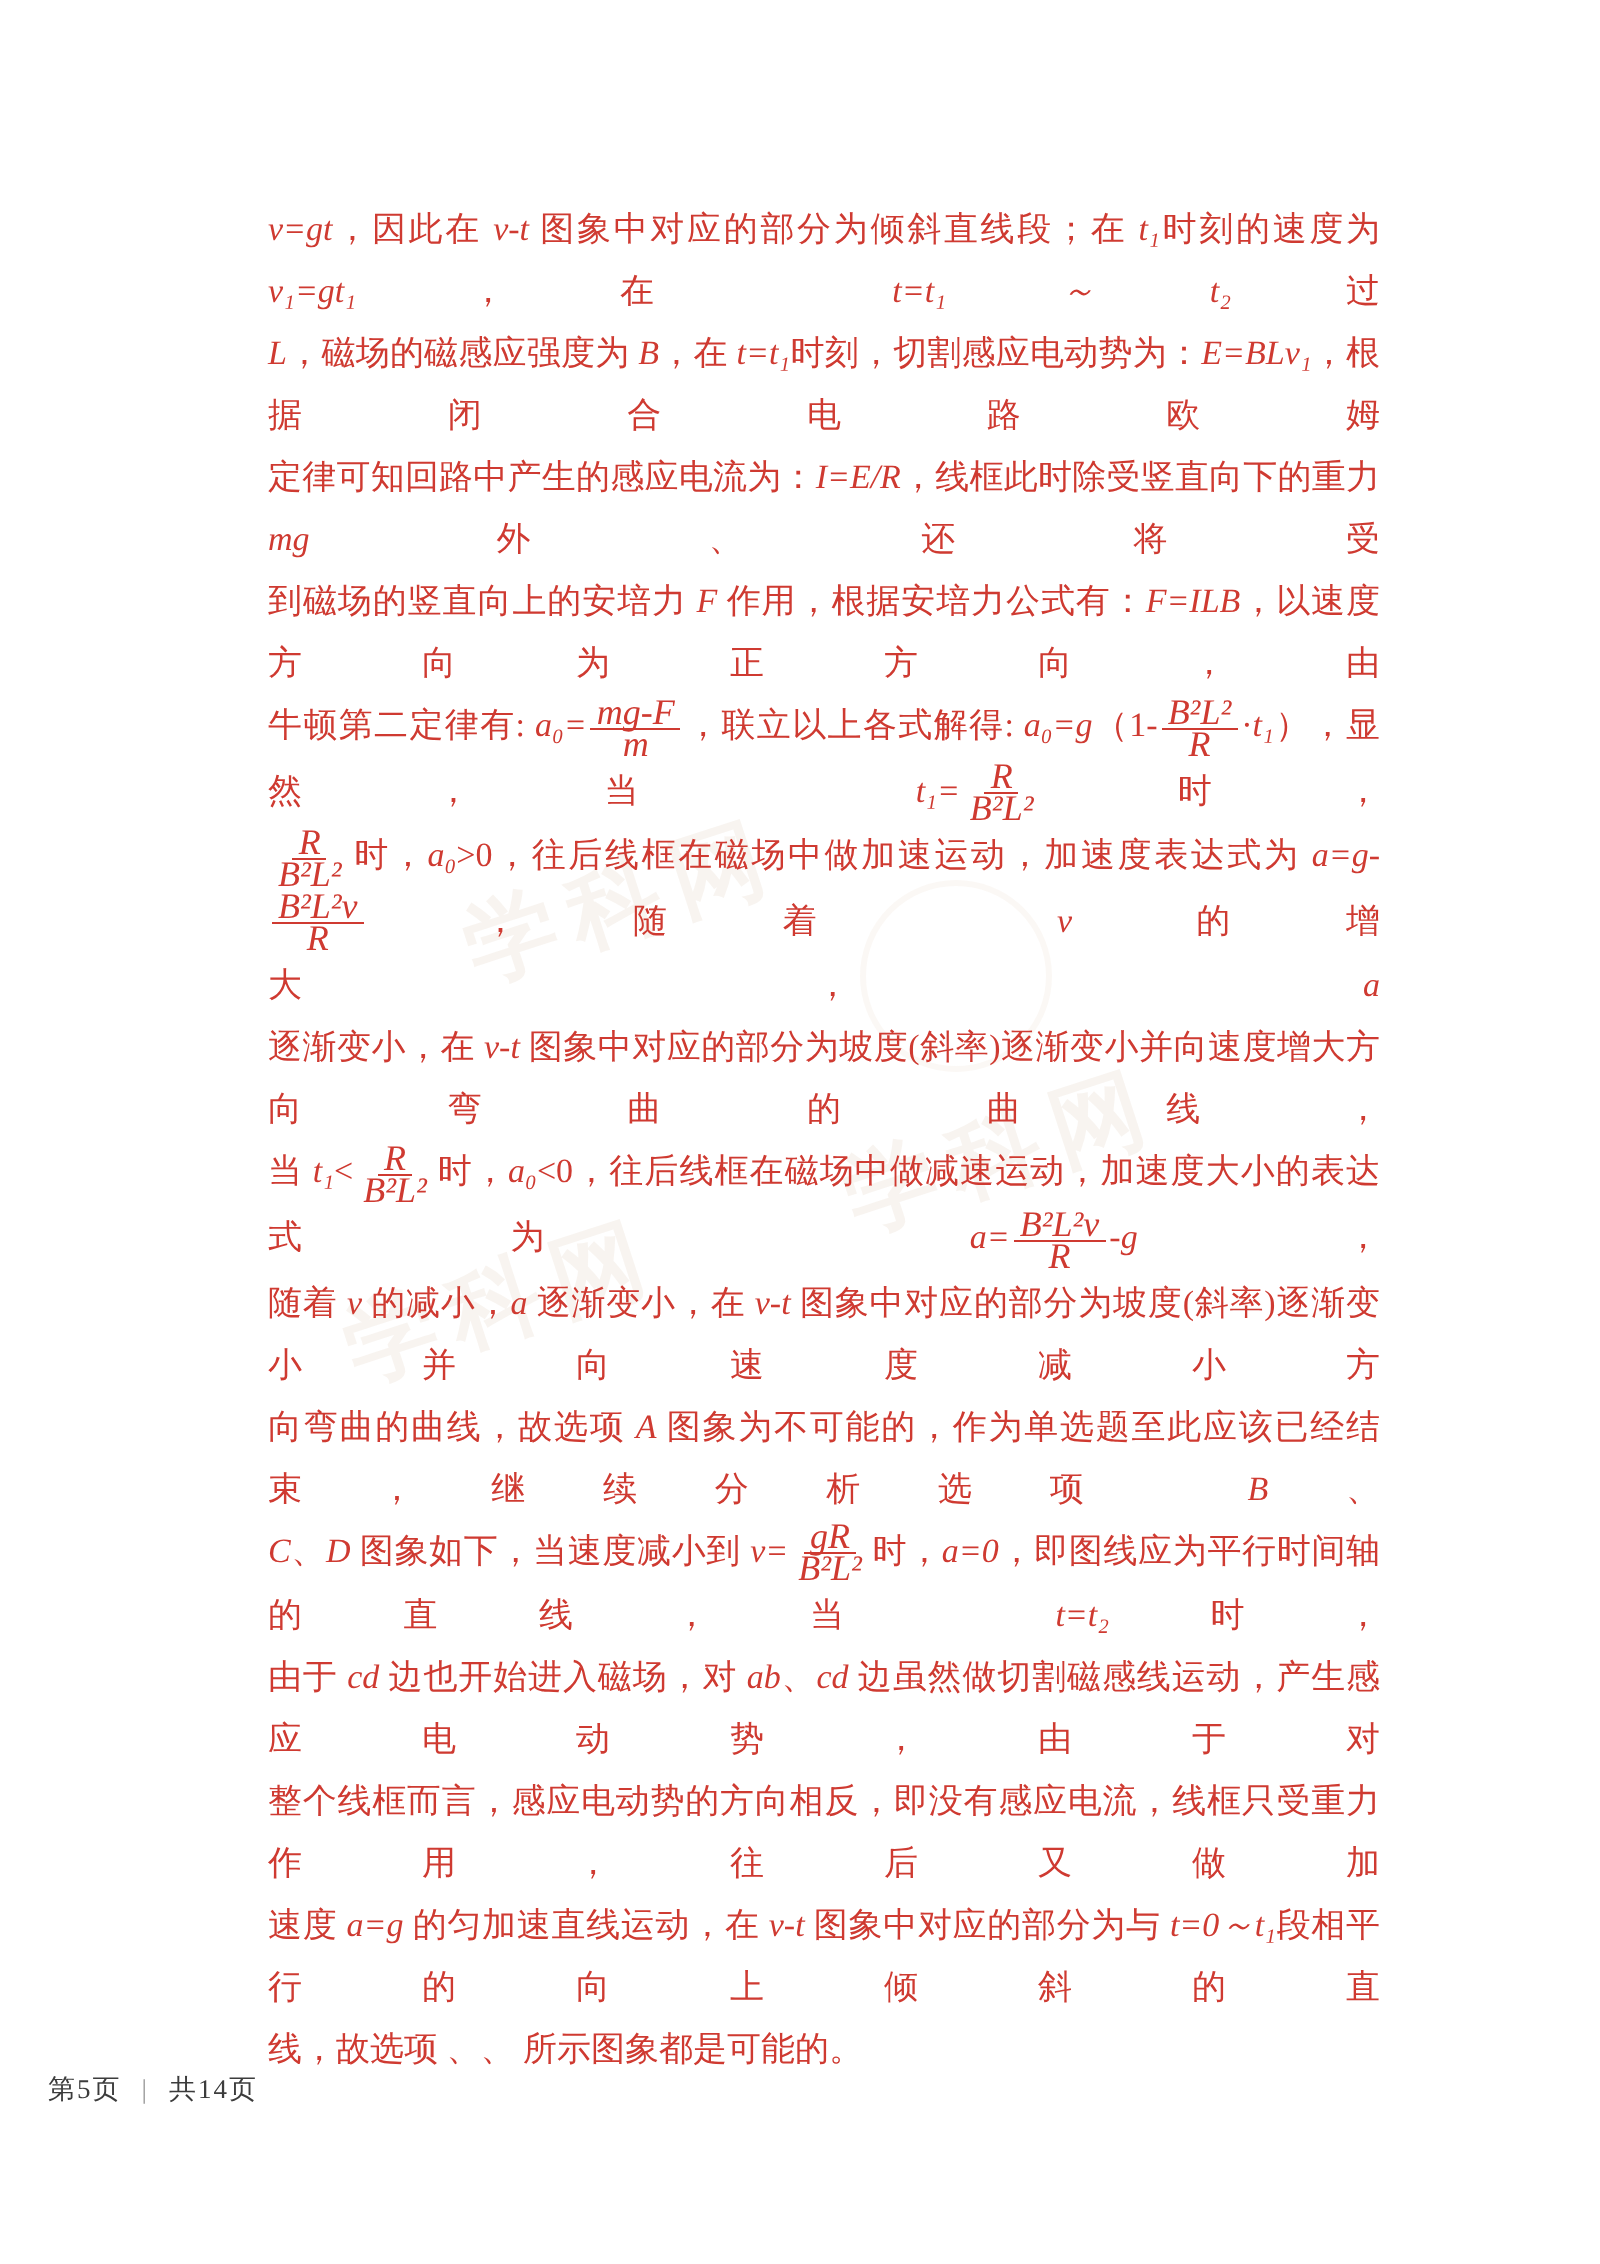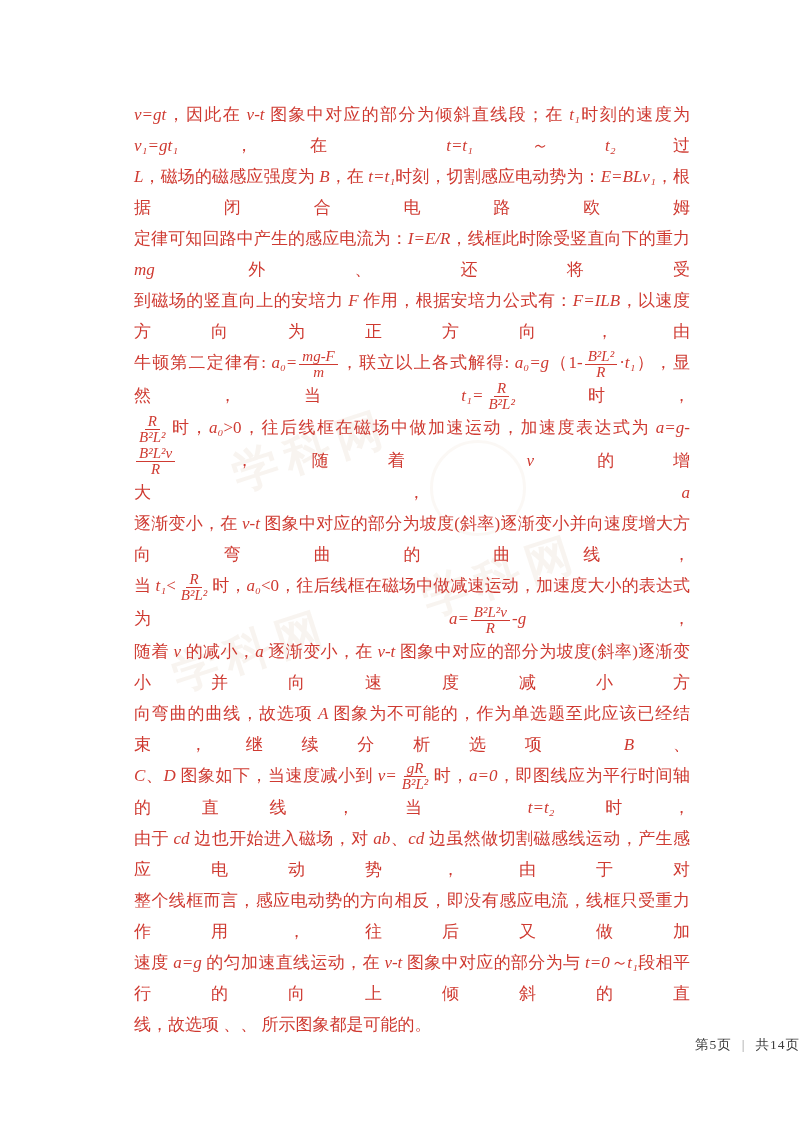--- a/index.html
+++ b/index.html
@@ -13,28 +13,28 @@
   }
   .page{position:absolute;inset:0;background:#fff;overflow:hidden;}
   .content{position:absolute;left:115px;top:99px;width:575px;font-size:17px;}
   .line{line-height:31px;text-align:justify;text-align-last:justify;min-height:31px;margin-left:19px;}
   .line.end{text-align:left;text-align-last:left;}
   .line.spread{display:flex;justify-content:space-between;text-align-last:auto;text-indent:0;}
   .red{color:var(--red,#cf3a31);}
   i{font-style:italic;}
   .frac{
     display:inline-flex;flex-direction:column;align-items:center;
-    vertical-align:middle;font-size:15px;line-height:15px;margin:0 2px;
+    vertical-align:middle;font-size:18px;line-height:15px;margin:0 2px;
     text-align:center;text-align-last:center;
   }
   .fn{border-bottom:1px solid currentColor;padding:0 3px;}
   .fd{padding:0 3px;}
   .footer{
     position:absolute;left:0;top:1036px;width:100%;
-    text-align:right;font-size:13.5px;color:#3c3c3c;letter-spacing:1px;
+    text-align:left;font-size:13.5px;color:#3c3c3c;letter-spacing:1px;padding-left:24px;
   }
   .footer .sep{color:#9a9a9a;margin:0 10px;}
   .wm{
     position:absolute;color:rgba(186,150,110,0.10);font-size:46px;
     transform:rotate(-18deg);font-weight:bold;pointer-events:none;letter-spacing:8px;
   }
   .wm-circle{
     position:absolute;width:96px;height:96px;border-radius:50%;
     border:3px solid rgba(200,170,130,0.08);pointer-events:none;
   }

